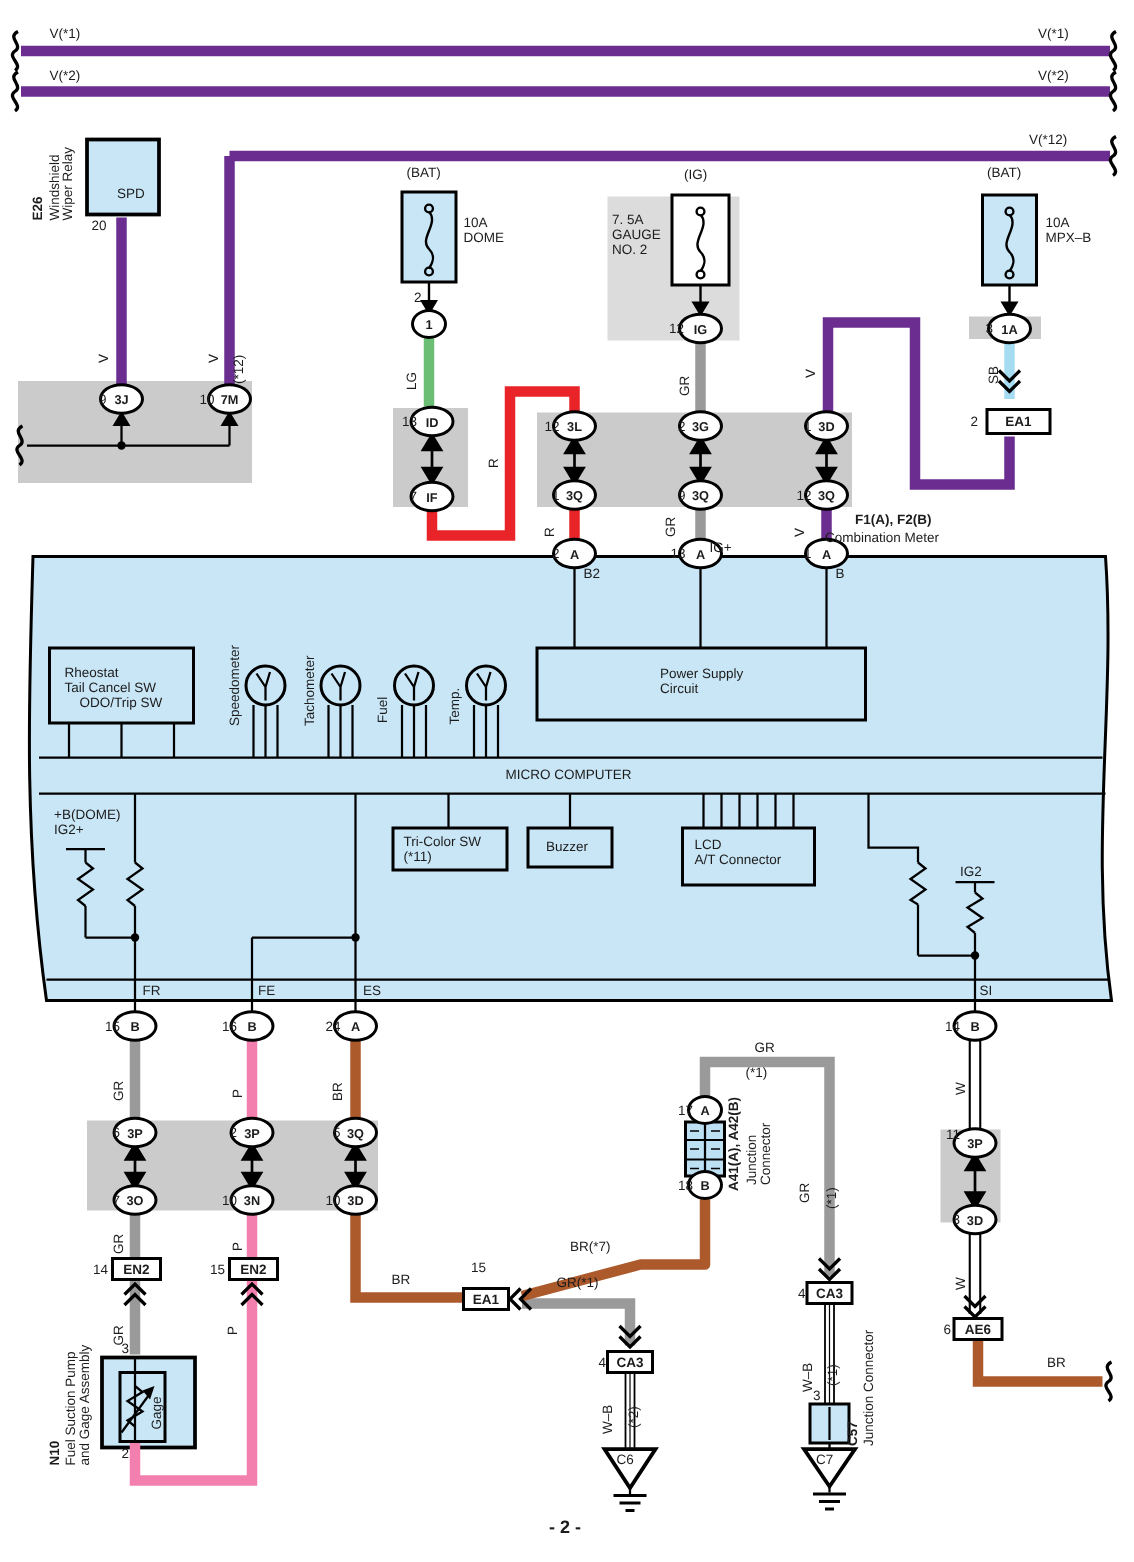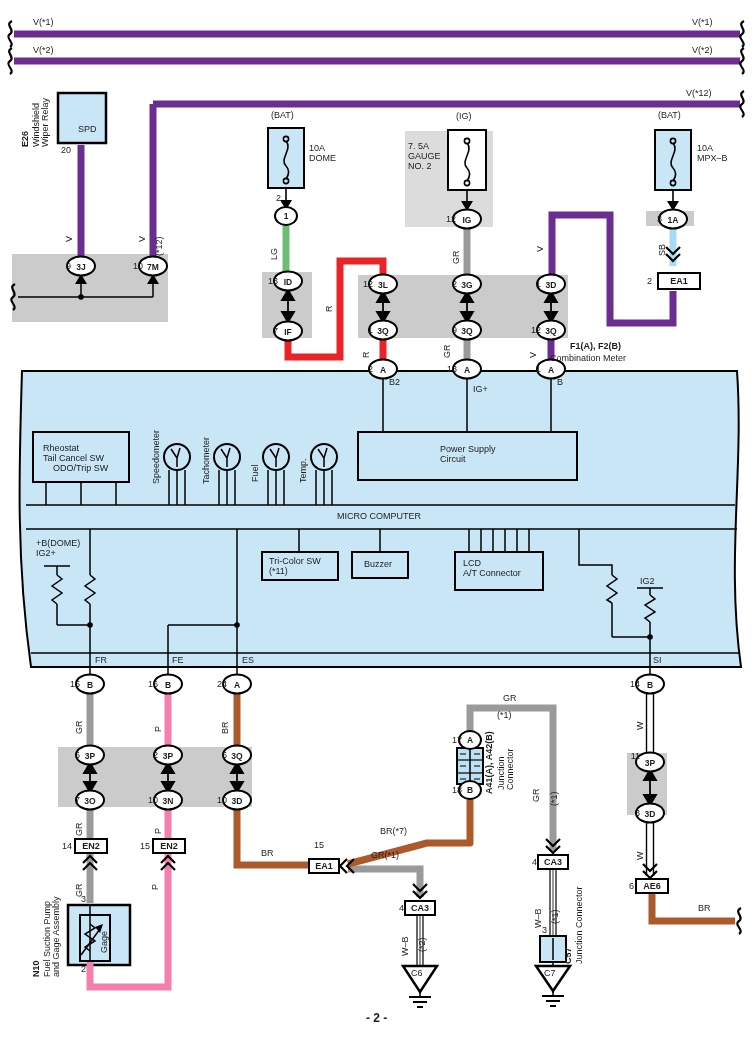--- a/index.html
+++ b/index.html
@@ -382,21 +382,21 @@
 
 <span class="lbl b" style="left:570px;top:341px">F1(A), F2(B)</span>
 <span class="lbl" style="left:550px;top:353px">Combination Meter</span>
 <span class="pin" style="left:373px;top:369px">2</span>
 <div class="oval" style="left:383px;top:369px">A</div>
 <span class="pin" style="left:457px;top:369px">13</span>
 <div class="oval" style="left:467px;top:369px">A</div>
 <span class="pin" style="left:541px;top:369px">1</span>
 <div class="oval" style="left:551px;top:369px">A</div>
 <span class="lbl" style="left:389px;top:377px">B2</span>
-<span class="lbl" style="left:473px;top:384px">IG+</span>
+<span class="lbl" style="left:473px;top:360px">IG+</span>
 <span class="lbl" style="left:557px;top:377px">B</span>
 <span class="lbl" style="left:440px;top:444px">Power Supply</span>
 <span class="lbl" style="left:440px;top:454px">Circuit</span>
 <span class="lbl" style="left:43px;top:443px">Rheostat</span>
 <span class="lbl" style="left:43px;top:453px">Tail Cancel SW</span>
 <span class="lbl" style="left:53px;top:463px">ODO/Trip SW</span>
 <span class="lbl rot" style="left:151px;top:484px">Speedometer</span>
 <span class="lbl rot" style="left:201px;top:484px">Tachometer</span>
 <span class="lbl rot" style="left:250px;top:482px">Fuel</span>
 <span class="lbl rot" style="left:298px;top:483px">Temp.</span>

